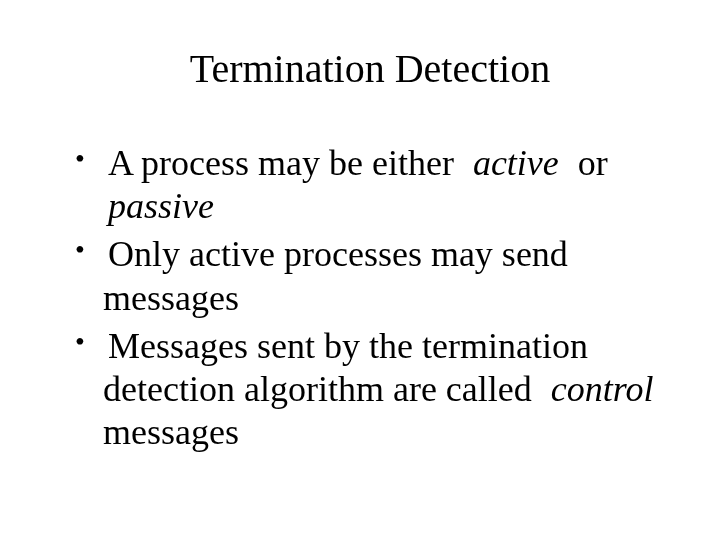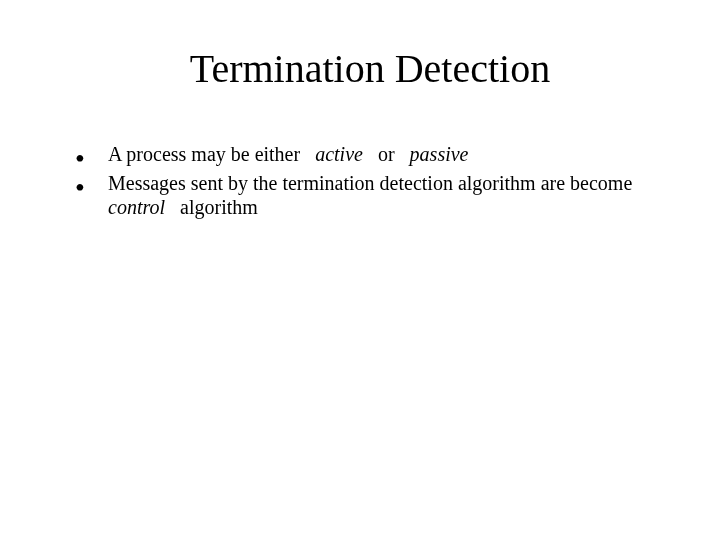--- a/index.html
+++ b/index.html
@@ -20,21 +20,21 @@
       text-align: center;
       font-weight: normal;
       margin-bottom: 50px;
       margin-top: 5px;
     }
     .bullets {
       list-style: none;
       padding-left: 15px;
     }
     .bullets li {
-      font-size: 20px;
+      font-size: 36px;
       line-height: 1.2;
       margin-bottom: 2px;
       position: relative;
       padding-left: 28px;
     }
     .bullets li::before {
       content: "•";
       position: absolute;
       left: 0;
       top: 0;
@@ -44,14 +44,15 @@
       font-style: italic;
     }
   </style>
 </head>
 <body>
 
 <h1 class="title">Termination Detection</h1>
 
 <ul class="bullets">
 <li><span>A process may be either </span><span class="italic">active</span><span> or </span><span class="italic">passive</span></li>
-    <li><span>Messages sent by the termination detection algorithm are become </span><span class="italic">control</span><span> algorithm</span></li>
+    <li><span>Only active processes may send messages</span></li>
+    <li><span>Messages sent by the termination detection algorithm are called </span><span class="italic">control</span><span> messages</span></li>
   </ul>
 
 </body></html>

